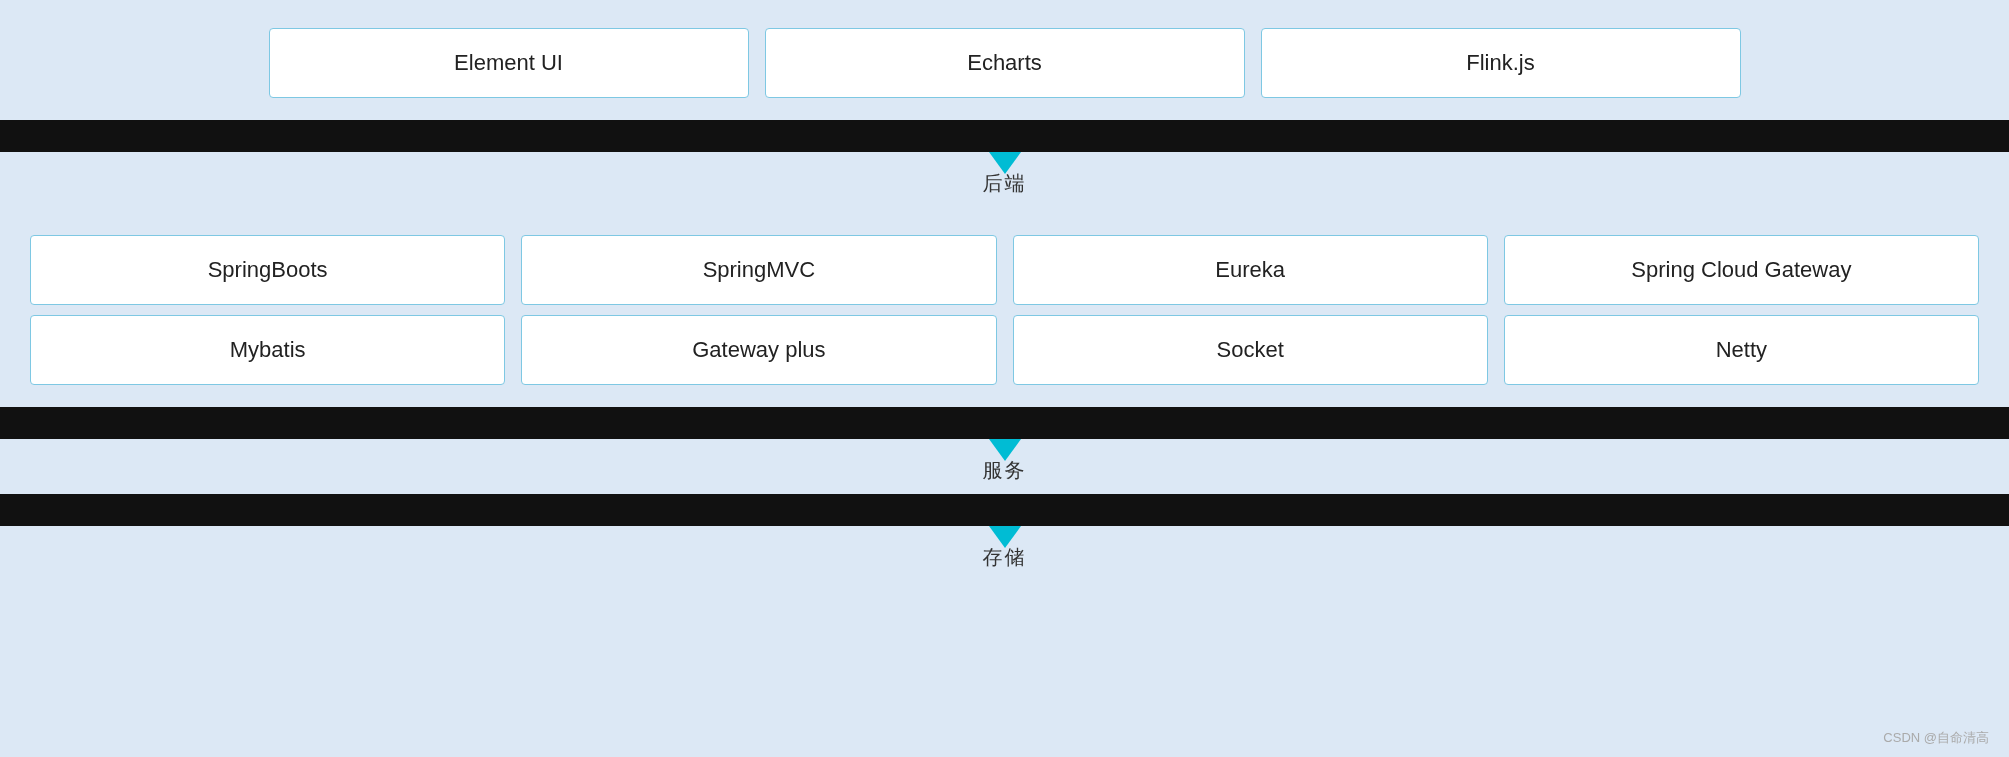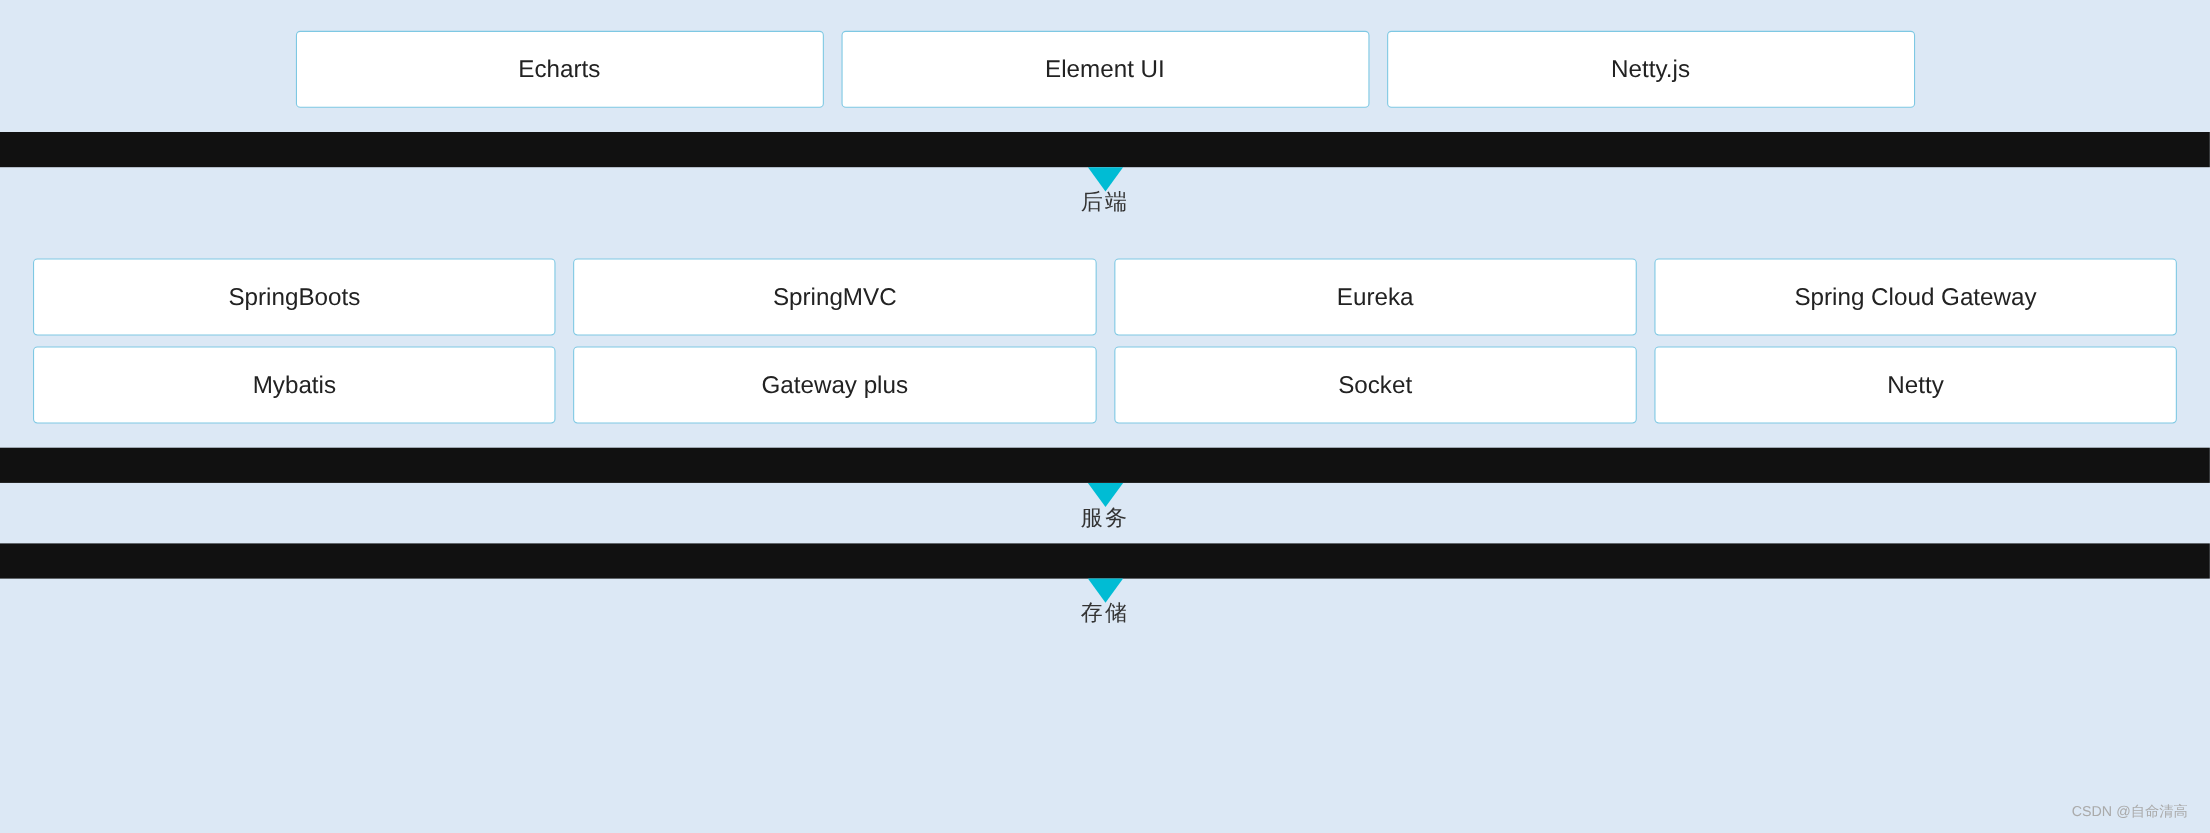--- a/index.html
+++ b/index.html
@@ -96,23 +96,23 @@
       color: #aaa;
       margin-top: 40px;
     }
   </style>
 </head>
 <body>
 
 <div class="main-container">
     <div class="section-content">
       <div class="cards-row">
+        <div class="card">Element UI</div>
         <div class="card">Echarts</div>
-        <div class="card">Element UI</div>
-        <div class="card">Netty.js</div>
+        <div class="card">Flink.js</div>
       </div>
     </div>
     <div class="separator-band">
       <div class="arrow-down"></div>
     </div>
     <div class="section-label">后端</div>
     <div class="section-content">
       <div class="cards-row">
         <div class="card">SpringBoots</div>
         <div class="card">SpringMVC</div>

